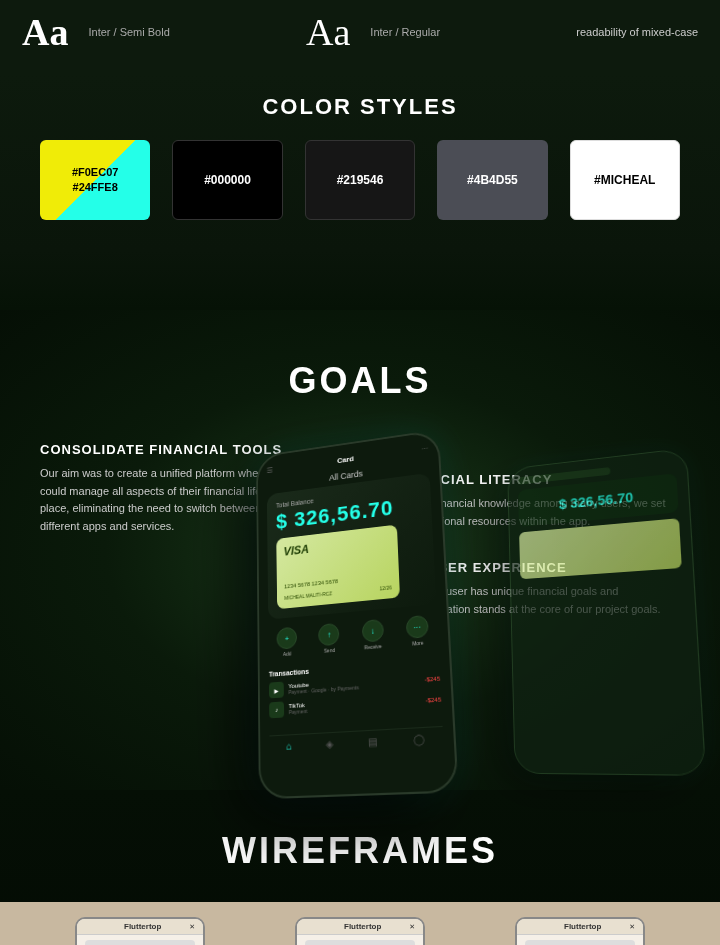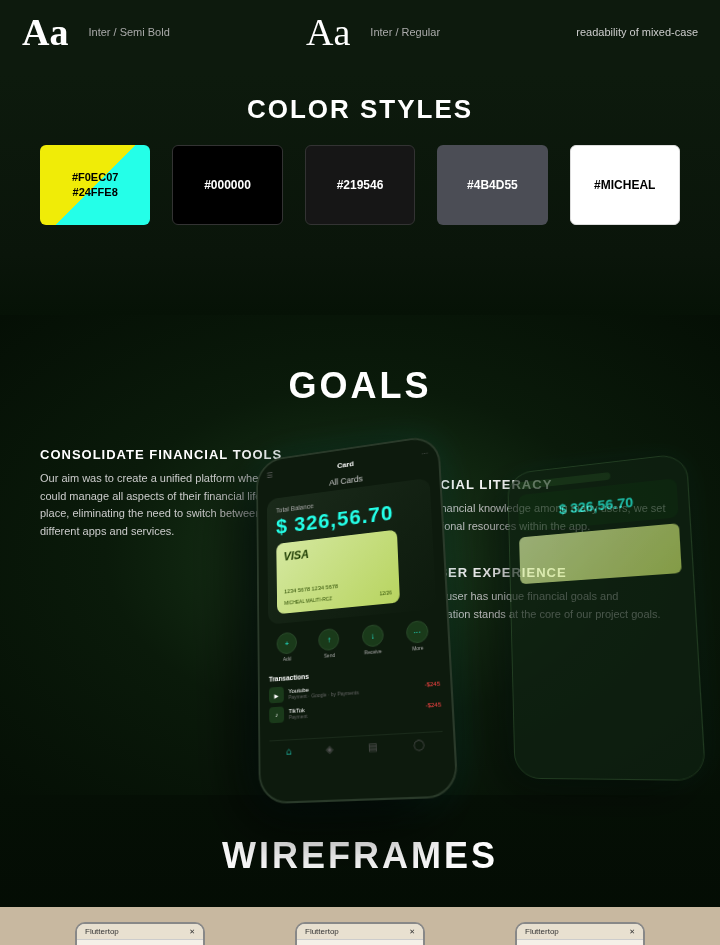--- a/index.html
+++ b/index.html
@@ -48,21 +48,21 @@
       max-width: 180px;
     }
 
     
     .color-styles-section {
       padding: 20px 40px 30px;
       text-align: center;
       background: linear-gradient(180deg, #0d1a0d 0%, #0a150a 100%);
     }
     .section-title {
-      font-size: 26px;
+      font-size: 22px;
       font-weight: 900;
       letter-spacing: 2px;
       color: #fff;
       margin-bottom: 20px;
       text-transform: uppercase;
     }
     .color-swatches {
       display: flex;
       gap: 22px;
       justify-content: center;
@@ -409,22 +409,23 @@
       background: #e8e0d0;
       width: 100%;
       padding: 3px 8px;
       display: flex;
       justify-content: space-between;
       align-items: center;
       border-bottom: 1px solid #ccc;
     }
     .wireframe-title-text {
       font-size: 8px;
-      font-weight: 400;
+      font-weight: 700;
       color: #333;
+      margin-left: 39px;
     }
     .wireframe-icon {
       font-size: 7px;
       color: #333;
     }
     .wireframe-body {
       width: 100%;
       padding: 5px 8px;
       flex: 1;
       background: #f5f0e8;

